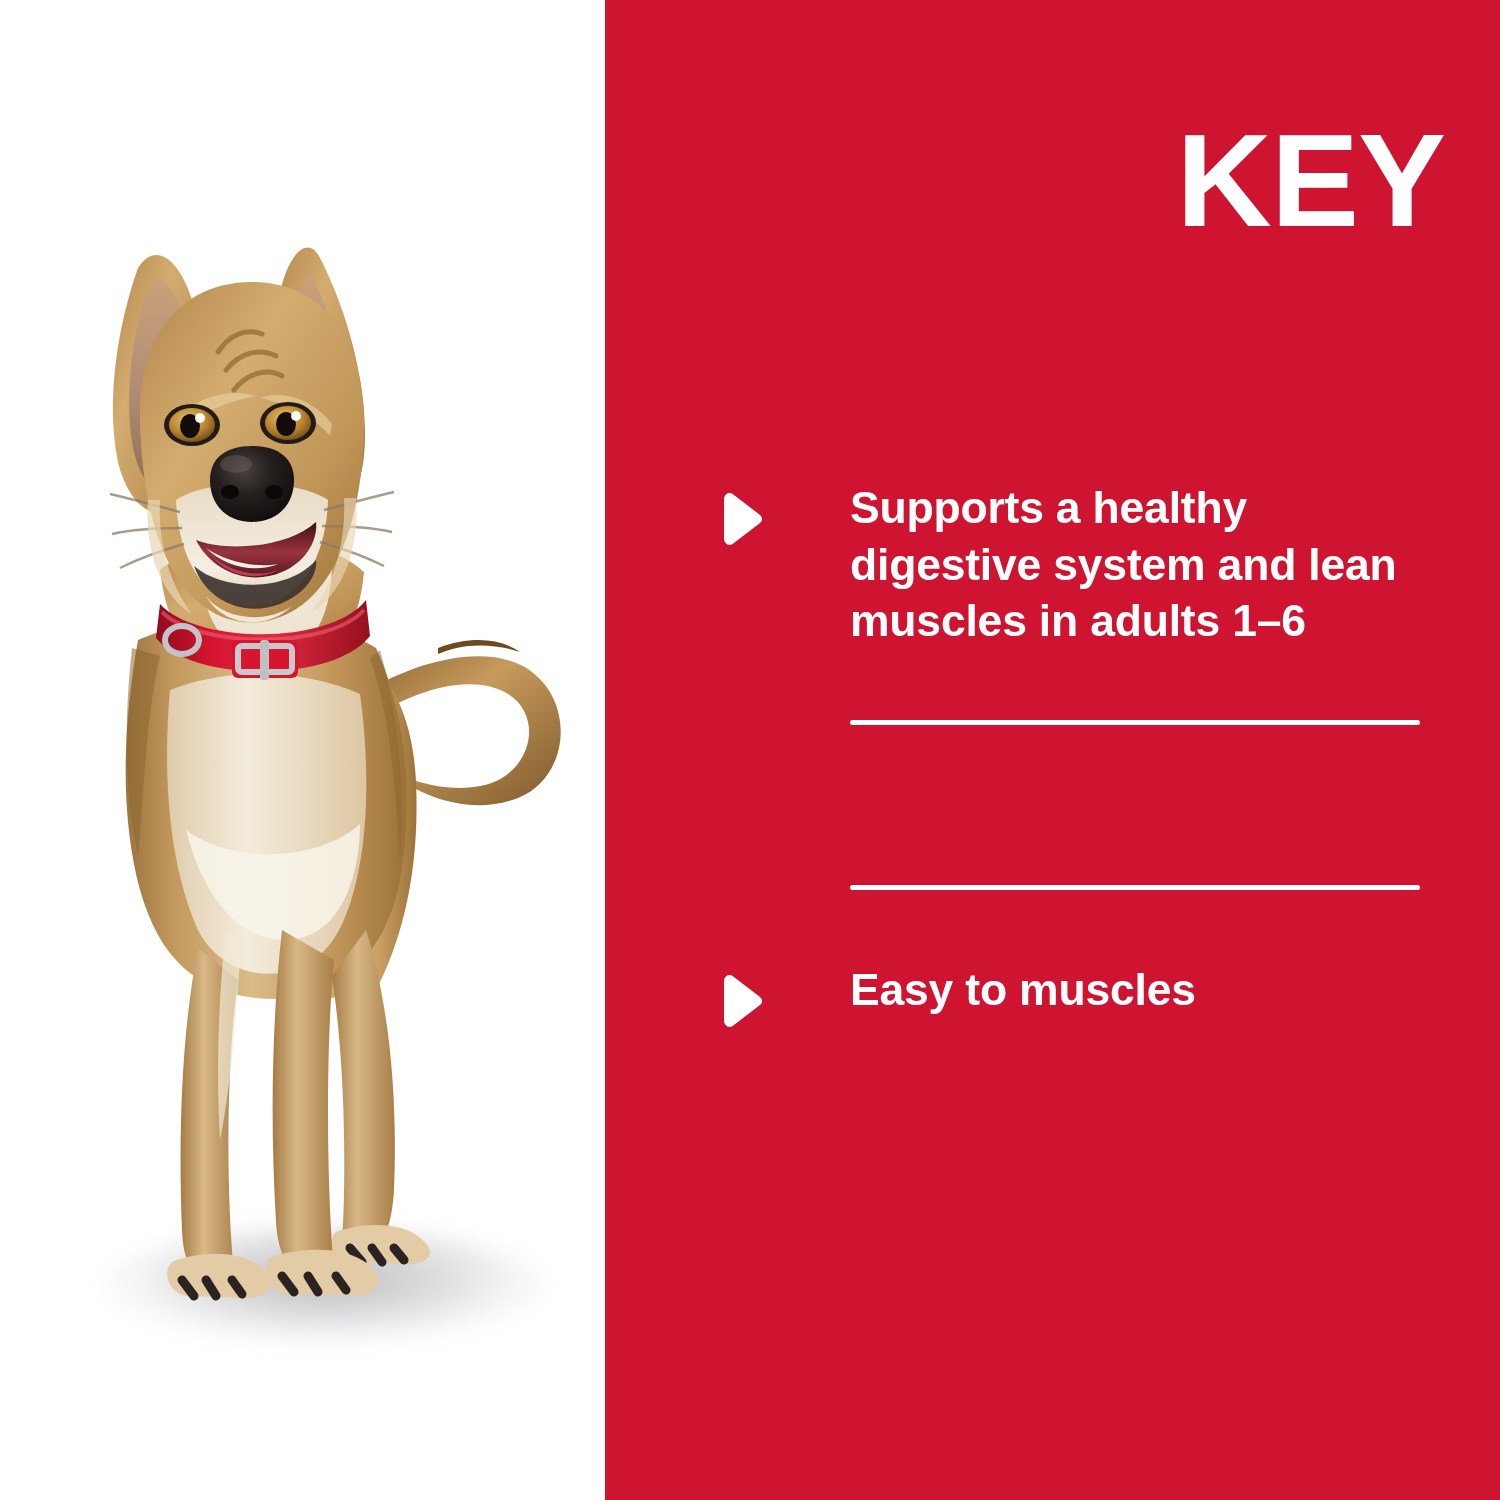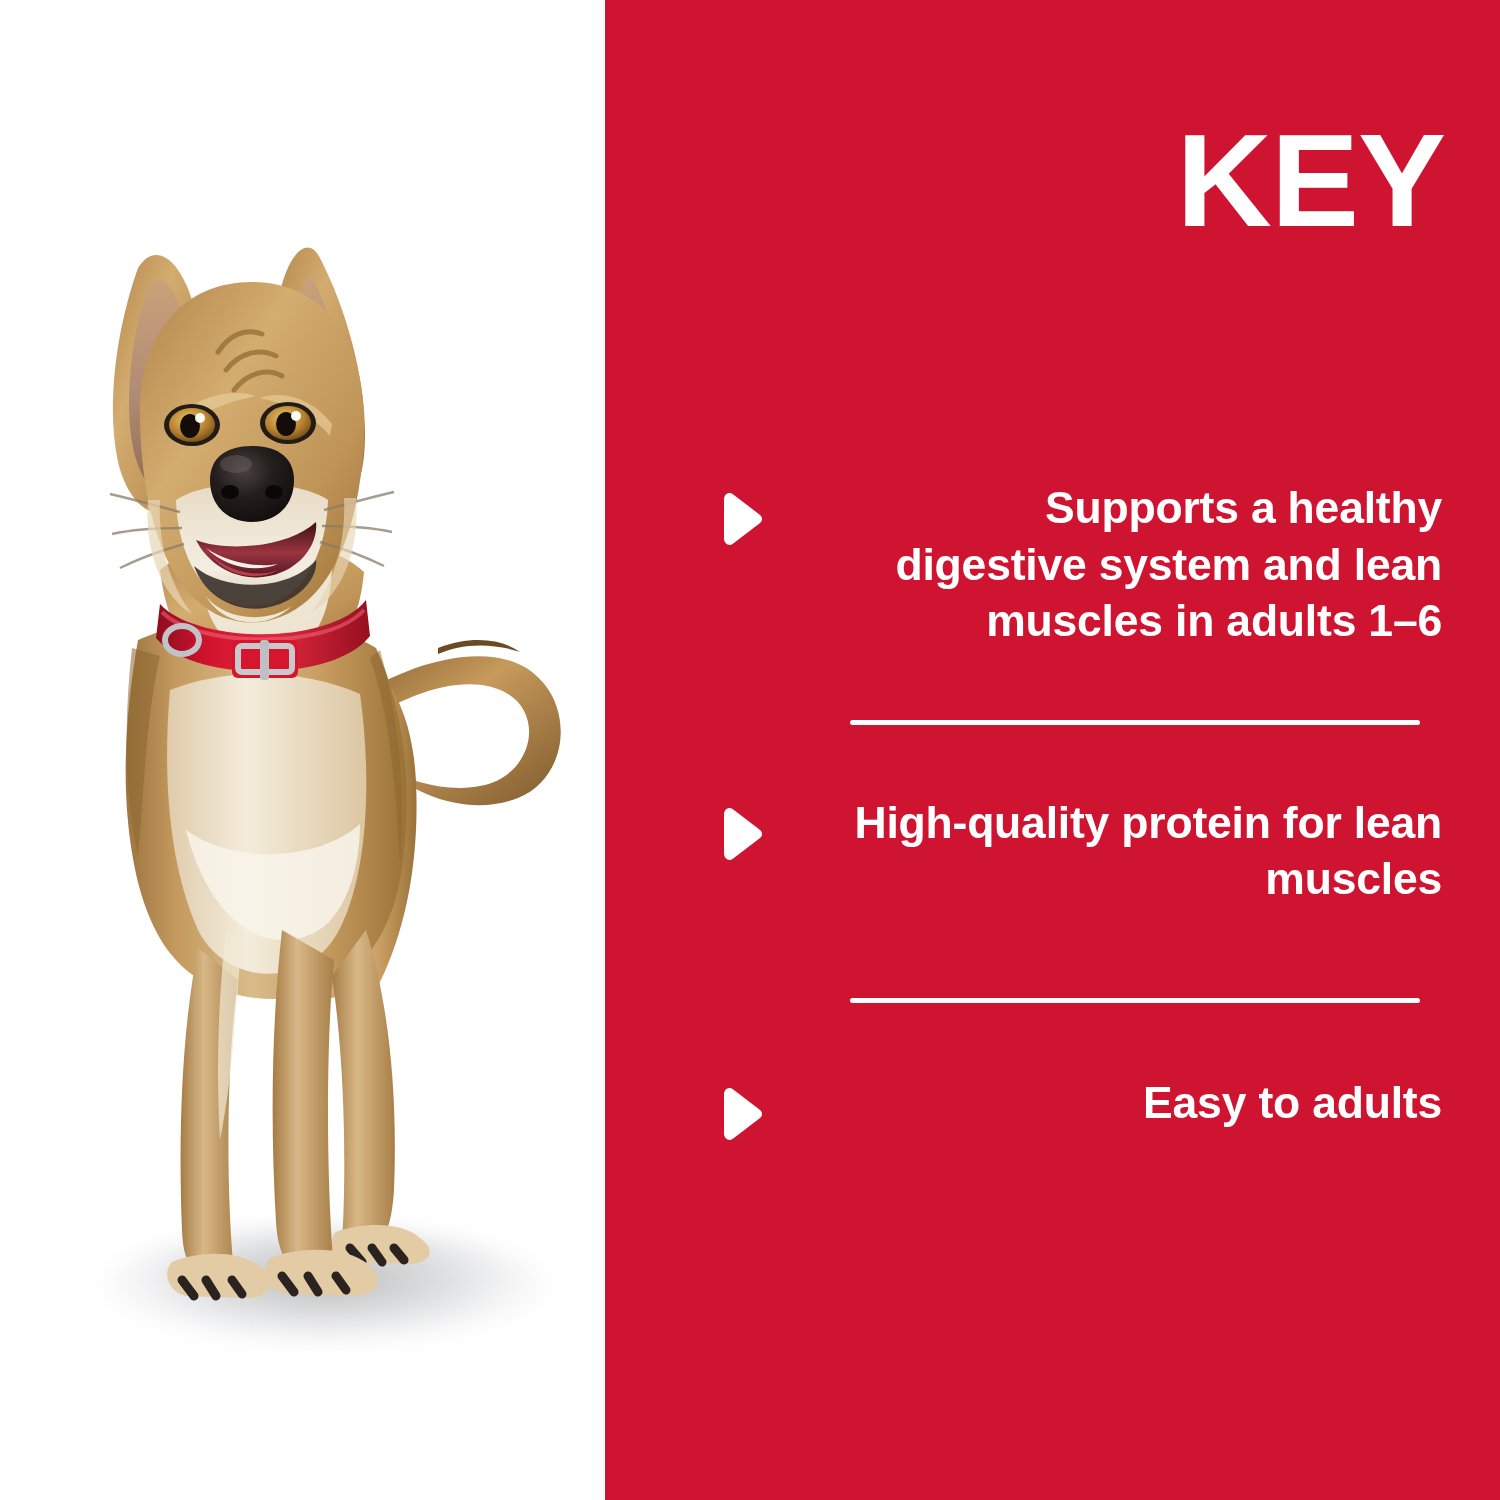--- a/index.html
+++ b/index.html
@@ -65,21 +65,20 @@
     letter-spacing:-1px;
     font-family:"Liberation Sans", sans-serif;
   }
   .title .line{ display:block; white-space:nowrap; }
 
   .benefit-list{
     position:absolute;
     left:112px;
     top:480px;
     right:58px;
-    text-align:right;
   }
 
   .benefit{
     display:flex;
     align-items:flex-start;
     gap:0;
   }
   .bullet-wrap{
     flex:0 0 133px;
     padding-top:12px;
@@ -377,41 +376,31 @@
                      C11.6 54.6 7 51.4 7 46.5 Z" fill="#FFFFFF"></path>
           </svg>
         </div>
         <div class="benefit-text">Supports a healthy digestive system and lean muscles in adults 1–6</div>
       </div>
 
       <div class="sp-1"></div>
       <div class="divider"></div>
       <div class="sp-2"></div>
 
+
+      <div class="sp-3"></div>
+      <div class="divider"></div>
+      <div class="sp-4"></div>
+
       <div class="benefit">
         <div class="bullet-wrap">
           <svg class="bullet" viewBox="0 0 48 54">
             <path d="M7 7.5 C7 2.6 11.6 -0.6 15.6 2.1 L42.4 22.4
                      C45.9 25.0 45.9 29.0 42.4 31.6 L15.6 51.9
                      C11.6 54.6 7 51.4 7 46.5 Z" fill="#FFFFFF"></path>
           </svg>
         </div>
-        <div class="benefit-text">High-quality protein for lean muscles</div>
-      </div>
-
-      <div class="sp-3"></div>
-      <div class="divider"></div>
-      <div class="sp-4"></div>
-
-      <div class="benefit">
-        <div class="bullet-wrap">
-          <svg class="bullet" viewBox="0 0 48 54">
-            <path d="M7 7.5 C7 2.6 11.6 -0.6 15.6 2.1 L42.4 22.4
-                     C45.9 25.0 45.9 29.0 42.4 31.6 L15.6 51.9
-                     C11.6 54.6 7 51.4 7 46.5 Z" fill="#FFFFFF"></path>
-          </svg>
-        </div>
-        <div class="benefit-text">Easy to adults</div>
+        <div class="benefit-text">Easy to muscles</div>
       </div>
 
     </div>
   </div>
 </div>
 
 </body></html>

